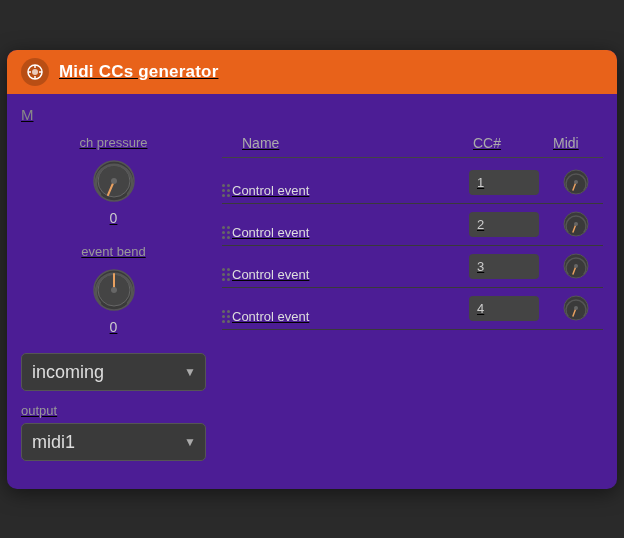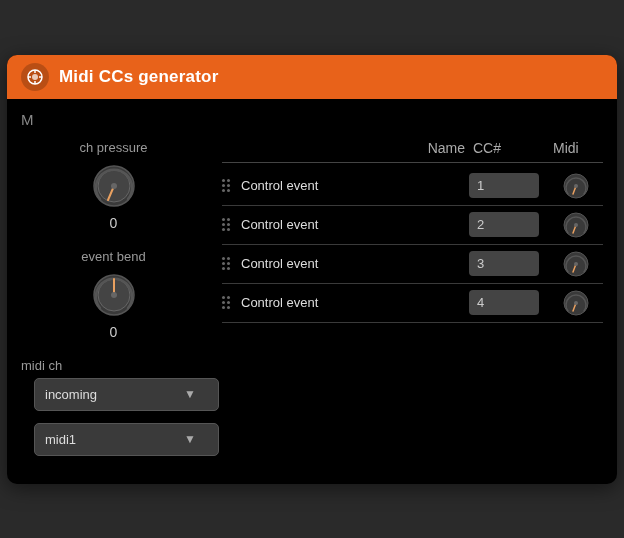--- a/index.html
+++ b/index.html
@@ -7,24 +7,25 @@
       background: #2a2a2a;
       font-family: -apple-system, BlinkMacSystemFont, 'Segoe UI', sans-serif;
       display: flex;
       justify-content: center;
       align-items: center;
       width: 624px;
       height: 538px;
     }
     .window {
       width: 610px;
-      background: #000000;
+      background: #4c1d95;
       border-radius: 10px;
       overflow: hidden;
       box-shadow: 0 4px 20px rgba(0,0,0,0.5);
+      text-decoration: underline;
     }
     .titlebar {
       background: #e8621a;
       height: 44px;
       display: flex;
       align-items: center;
       padding: 0 14px;
       gap: 10px;
     }
     .titlebar-icon {
@@ -103,26 +104,25 @@
     .select-wrapper {
       position: relative;
       margin-bottom: 12px;
     }
     .select-wrapper select {
       width: 100%;
       background: #3a3a3a;
       border: 1px solid #555;
       border-radius: 5px;
       color: #ddd;
-      font-size: 13px;
+      font-size: 18px;
       padding: 8px 30px 8px 10px;
       appearance: none;
       cursor: pointer;
       outline: none;
-      margin-left: 13px;
     }
     .select-arrow {
       position: absolute;
       right: 10px;
       top: 50%;
       transform: translateY(-50%);
       color: #aaa;
       pointer-events: none;
       font-size: 12px;
     }
@@ -137,33 +137,33 @@
       margin-bottom: 4px;
     }
     .table-header-cell {
       color: #aaa;
       font-size: 14px;
       font-weight: 500;
       padding: 0 4px;
     }
     .table-header-cell:first-child {
       padding-left: 20px;
-      text-align: right;
     }
     .cc-row {
       display: grid;
       grid-template-columns: 1fr 80px 54px;
       align-items: center;
       padding: 5px 0;
       border-bottom: 1px solid #3a3a3a;
     }
     .cc-row-name {
       display: flex;
       align-items: center;
-      gap: 11px;
+      gap: 2px;
+      margin-top: 16px;
     }
     .drag-handle {
       color: #666;
       font-size: 11px;
       cursor: grab;
       line-height: 1;
       display: flex;
       flex-direction: column;
       gap: 2px;
     }
@@ -274,32 +274,32 @@
 
                 <line x1="25" y1="25" x2="25" y2="9" stroke="#e8a060" stroke-width="2" stroke-linecap="round"></line>
                 <circle cx="25" cy="25" r="3" fill="#666"></circle>
               </svg>
             </div>
             <div class="knob-value">0</div>
           </div>
         </div>
 
         <div>
-          <div class="field-label">midi ch</div>
           <div class="select-wrapper">
             <select>
               <option value="incoming" selected="">incoming</option>
               <option value="1">1</option>
               <option value="2">2</option>
             </select>
             <span class="select-arrow">▼</span>
           </div>
         </div>
 
         <div>
+          <div class="field-label">output</div>
           <div class="select-wrapper">
             <select>
               <option value="midi1" selected="">midi1</option>
               <option value="midi2">midi2</option>
             </select>
             <span class="select-arrow">▼</span>
           </div>
         </div>
       </div>
 

